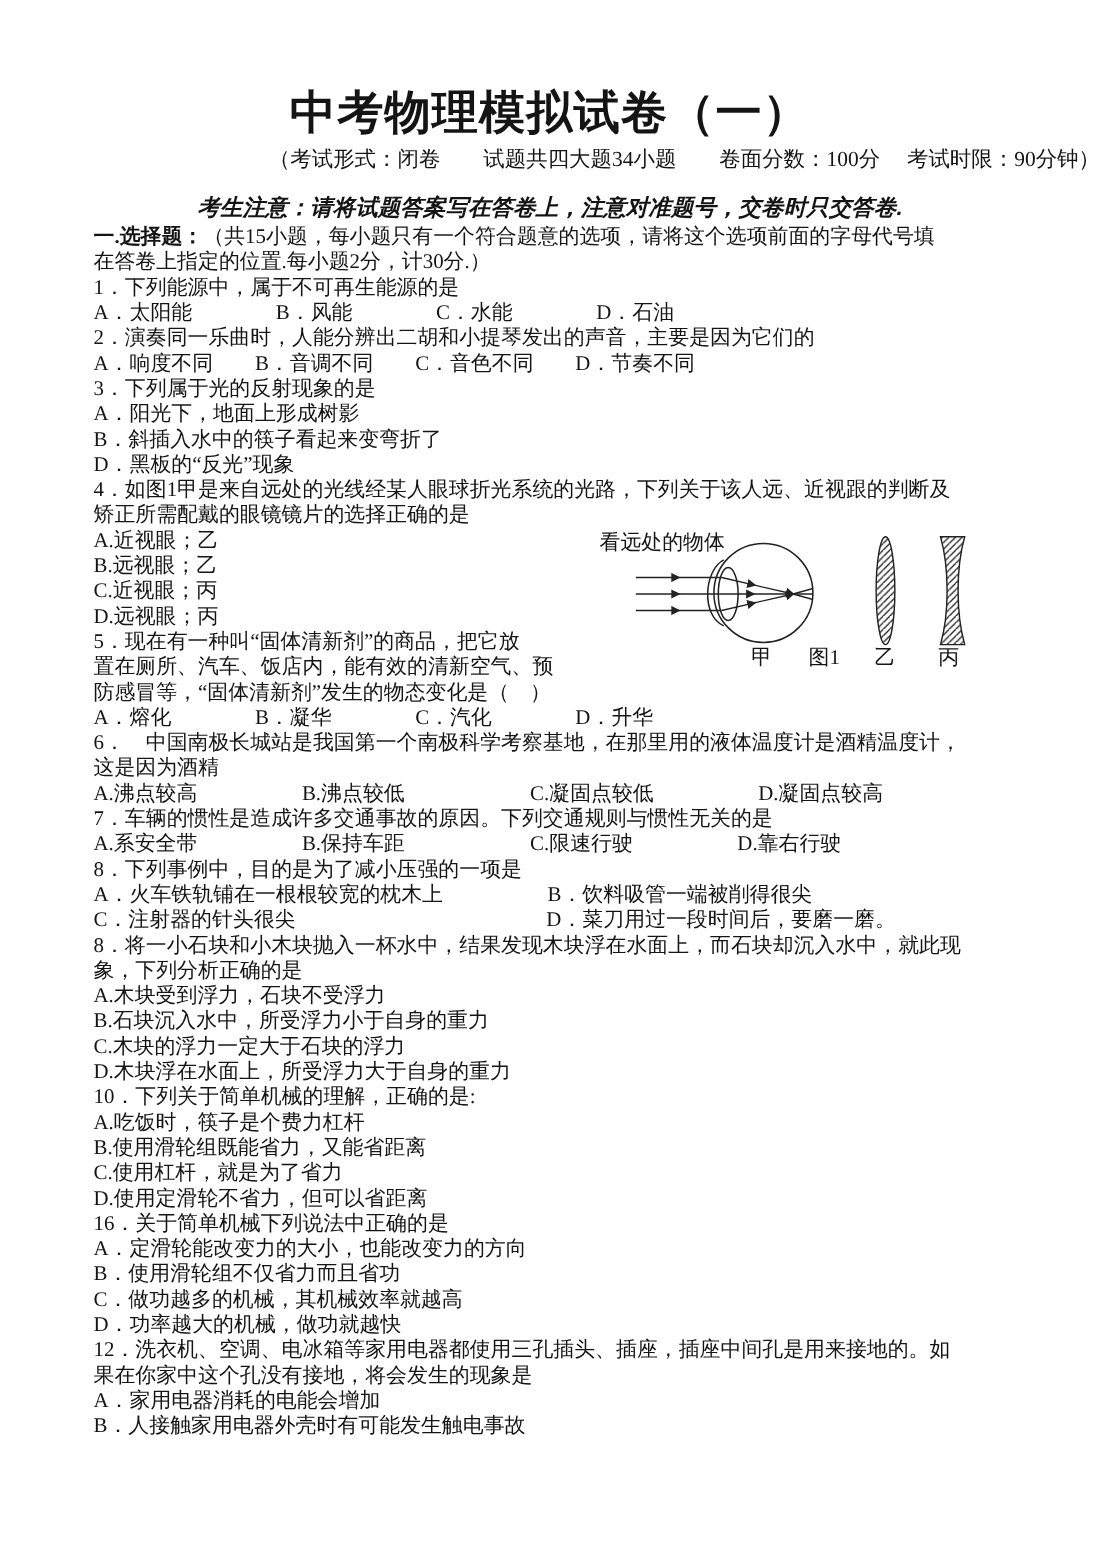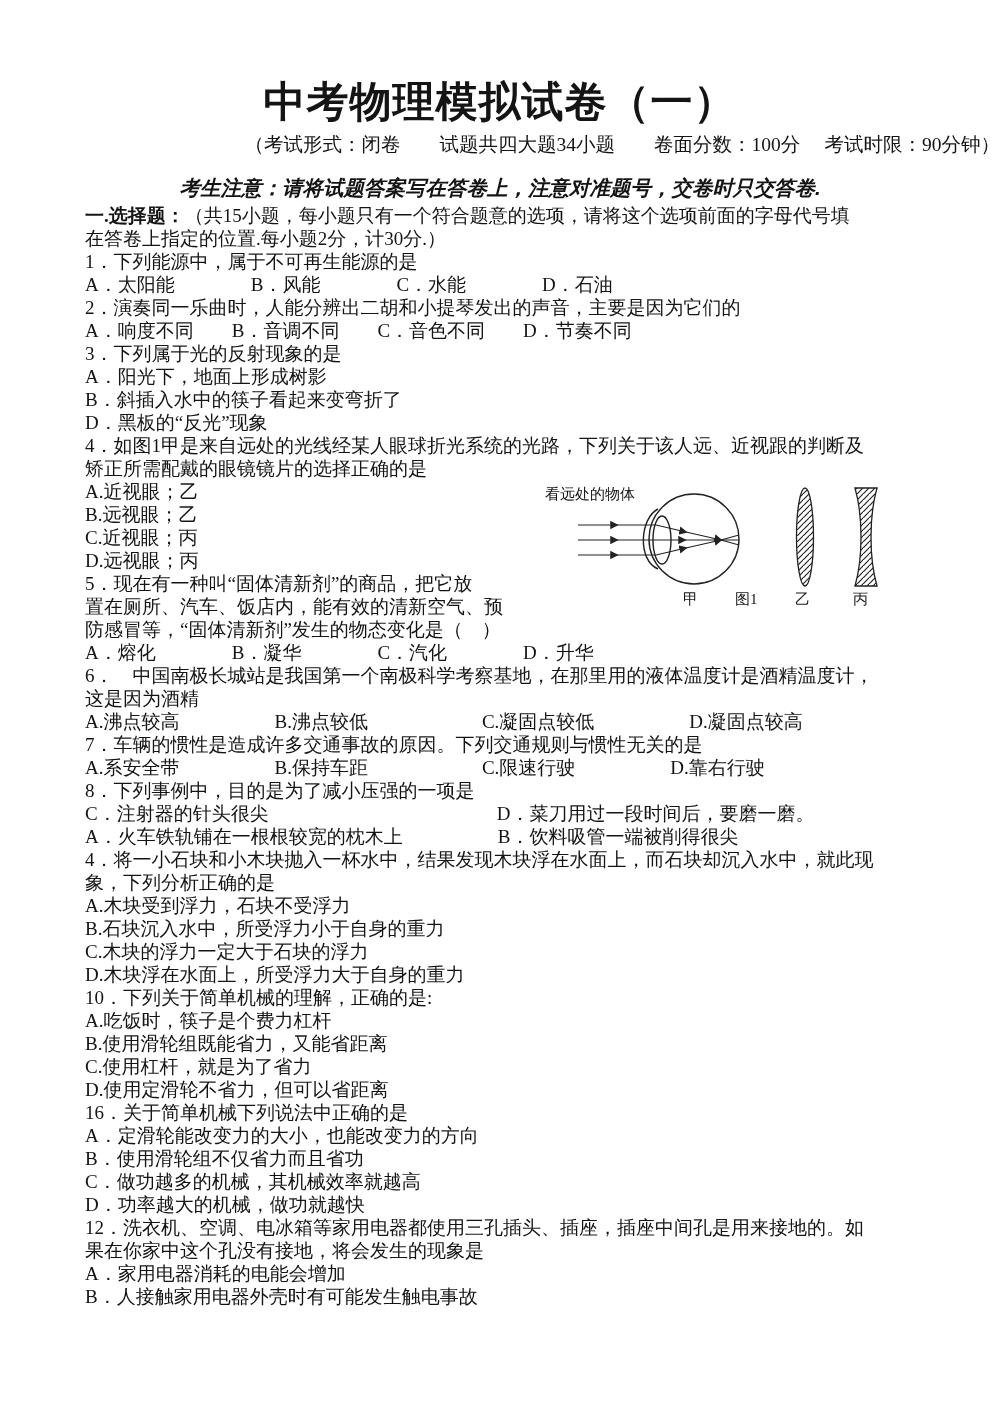--- a/index.html
+++ b/index.html
@@ -32,21 +32,21 @@
   }
   .line{
     height:23px;line-height:23px;font-size:19px;white-space:pre;
   }
   .line .b{font-weight:bold;}
   .fig{
     position:absolute;left:545px;top:476px;width:400px;height:142px;
   }
   .fig svg{position:absolute;left:0;top:0;}
   .fig .flabel{
-    position:absolute;font-size:15px;line-height:22px;white-space:pre;
+    position:absolute;font-size:19px;line-height:22px;white-space:pre;
   }
 </style>
 </head>
 <body>
 
 <div class="page">
 
   <div class="title">中考物理模拟试卷（一）</div>
   <div class="subtitle">（考试形式：闭卷　　试题共四大题34小题　　卷面分数：100分　 考试时限：90分钟）</div>
   <div class="notice">考生注意：请将试题答案写在答卷上，注意对准题号，交卷时只交答卷.</div>
@@ -71,23 +71,23 @@
       <div class="line"><span>5．现在有一种叫“固体清新剂”的商品，把它放</span></div>
       <div class="line"><span>置在厕所、汽车、饭店内，能有效的清新空气、预</span></div>
       <div class="line"><span>防感冒等，“固体清新剂”发生的物态变化是（　）</span></div>
       <div class="line"><span>A．熔化　　　　B．凝华　　　　C．汽化　　　　D．升华</span></div>
       <div class="line"><span>6．　中国南极长城站是我国第一个南极科学考察基地，在那里用的液体温度计是酒精温度计，</span></div>
       <div class="line"><span>这是因为酒精</span></div>
       <div class="line"><span>A.沸点较高　　　　　B.沸点较低　　　　　　C.凝固点较低　　　　　D.凝固点较高</span></div>
       <div class="line"><span>7．车辆的惯性是造成许多交通事故的原因。下列交通规则与惯性无关的是</span></div>
       <div class="line"><span>A.系安全带　　　　　B.保持车距　　　　　　C.限速行驶　　　　　D.靠右行驶</span></div>
       <div class="line"><span>8．下列事例中，目的是为了减小压强的一项是</span></div>
+      <div class="line"><span>A．火车铁轨铺在一根根较宽的枕木上　　　　　B．饮料吸管一端被削得很尖</span></div>
       <div class="line"><span>C．注射器的针头很尖　　　　　　　　　　　　D．菜刀用过一段时间后，要磨一磨。</span></div>
-      <div class="line"><span>A．火车铁轨铺在一根根较宽的枕木上　　　　　B．饮料吸管一端被削得很尖</span></div>
-      <div class="line"><span>4．将一小石块和小木块抛入一杯水中，结果发现木块浮在水面上，而石块却沉入水中，就此现</span></div>
+      <div class="line"><span>8．将一小石块和小木块抛入一杯水中，结果发现木块浮在水面上，而石块却沉入水中，就此现</span></div>
       <div class="line"><span>象，下列分析正确的是</span></div>
       <div class="line"><span>A.木块受到浮力，石块不受浮力</span></div>
       <div class="line"><span>B.石块沉入水中，所受浮力小于自身的重力</span></div>
       <div class="line"><span>C.木块的浮力一定大于石块的浮力</span></div>
       <div class="line"><span>D.木块浮在水面上，所受浮力大于自身的重力</span></div>
       <div class="line"><span>10．下列关于简单机械的理解，正确的是:</span></div>
       <div class="line"><span>A.吃饭时，筷子是个费力杠杆</span></div>
       <div class="line"><span>B.使用滑轮组既能省力，又能省距离</span></div>
       <div class="line"><span>C.使用杠杆，就是为了省力</span></div>
       <div class="line"><span>D.使用定滑轮不省力，但可以省距离</span></div>

